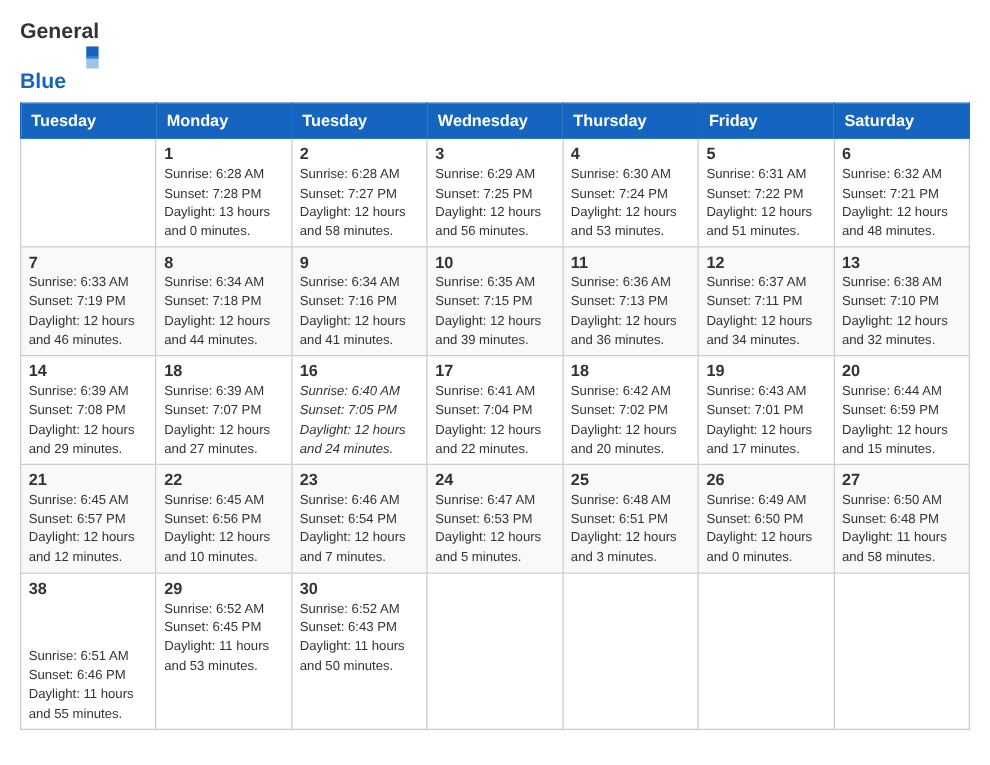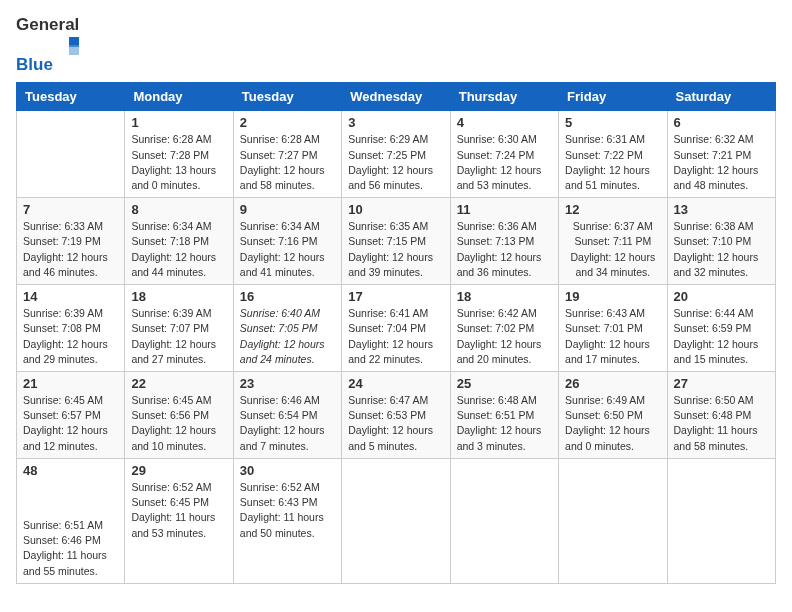--- a/index.html
+++ b/index.html
@@ -183,21 +183,21 @@
         </td>
         <td>
           <span class="day-number">11</span>
           <div class="day-info" style="white-space: pre-line;">Sunrise: 6:36 AM
 Sunset: 7:13 PM
 Daylight: 12 hours
 and 36 minutes.</div>
         </td>
         <td>
           <span class="day-number">12</span>
-          <div class="day-info" style="white-space: pre-line; text-align: center;">Sunrise: 6:37 AM
+          <div class="day-info" style="white-space: pre-line;">Sunrise: 6:37 AM
 Sunset: 7:11 PM
 Daylight: 12 hours
 and 34 minutes.</div>
         </td>
         <td>
           <span class="day-number">13</span>
           <div class="day-info" style="white-space: pre-line;">Sunrise: 6:38 AM
 Sunset: 7:10 PM
 Daylight: 12 hours
 and 32 minutes.</div>
@@ -300,21 +300,21 @@
         <td>
           <span class="day-number">27</span>
           <div class="day-info" style="white-space: pre-line;">Sunrise: 6:50 AM
 Sunset: 6:48 PM
 Daylight: 11 hours
 and 58 minutes.</div>
         </td>
       </tr>
       <tr>
         <td>
-          <span class="day-number">48</span>
+          <span class="day-number">38</span>
           <div class="day-info" style="white-space: pre-line; margin-top: 40px;">Sunrise: 6:51 AM
 Sunset: 6:46 PM
 Daylight: 11 hours
 and 55 minutes.</div>
         </td>
         <td>
           <span class="day-number">29</span>
           <div class="day-info" style="white-space: pre-line;">Sunrise: 6:52 AM
 Sunset: 6:45 PM
 Daylight: 11 hours

